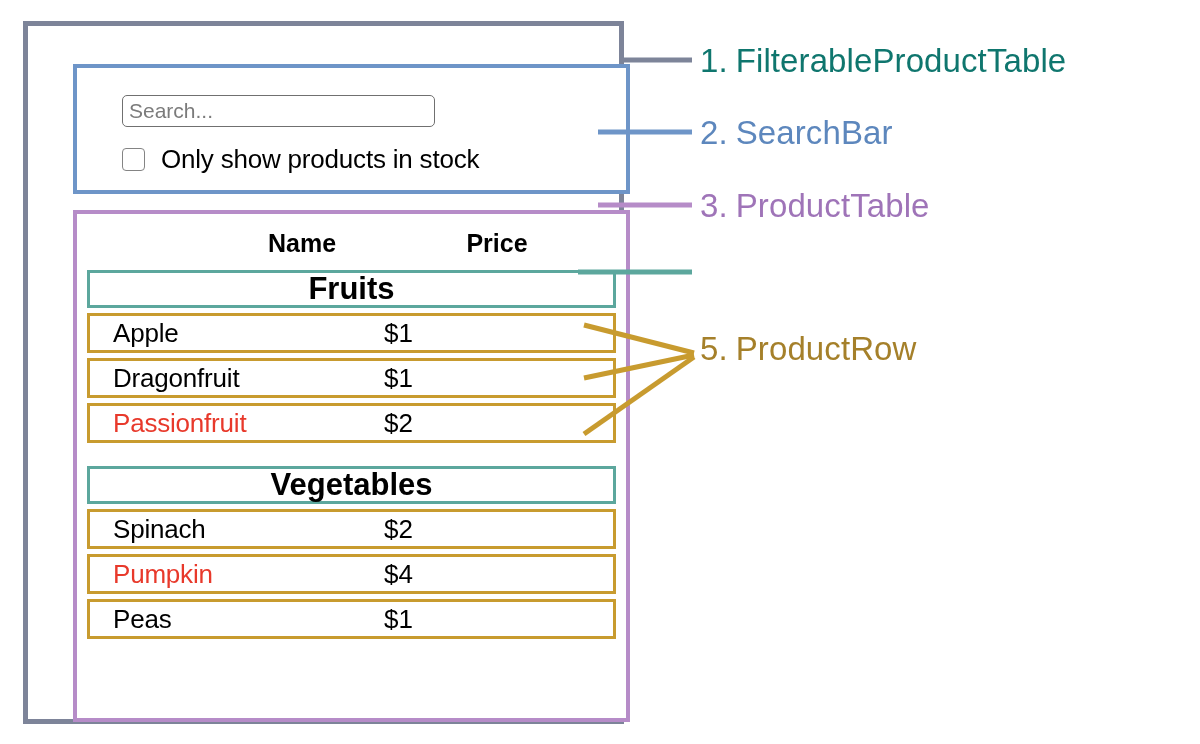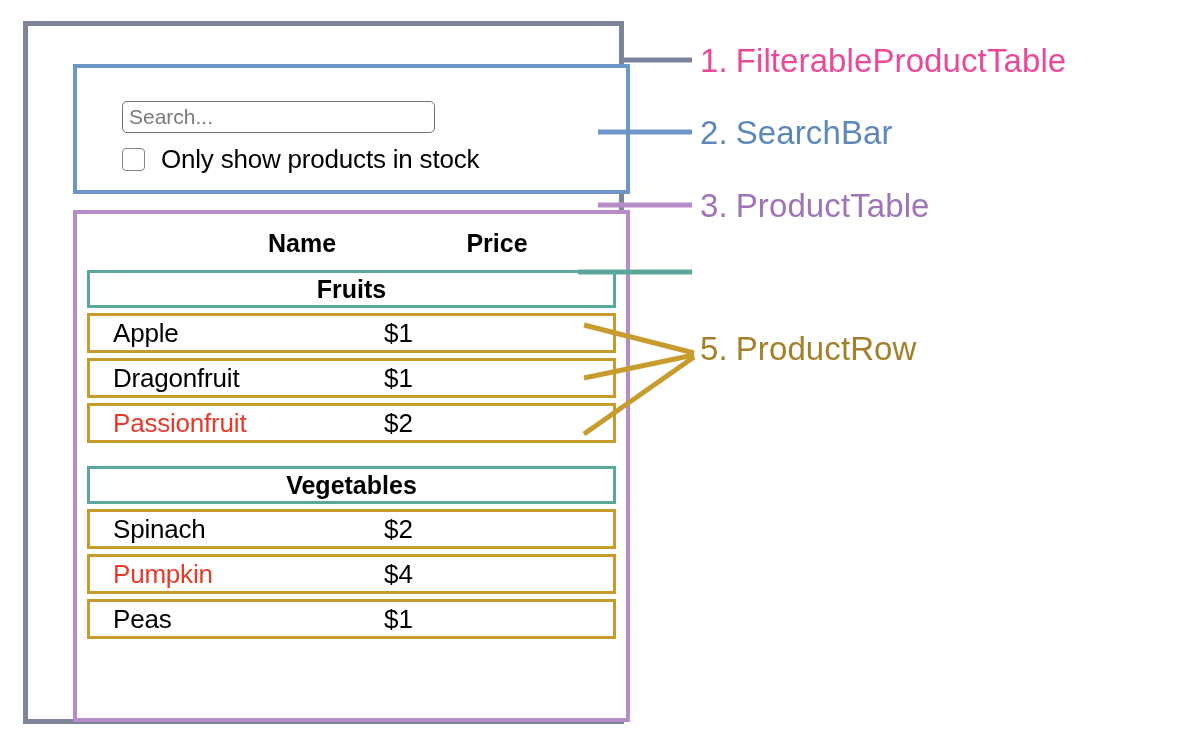--- a/index.html
+++ b/index.html
@@ -43,21 +43,21 @@
     top: 38px;
     width: 557px;
     height: 130px;
     border: 4px solid #6e95c8;
     box-sizing: border-box;
     background: #ffffff;
   }
   .search-input {
     position: absolute;
     left: 45px;
-    top: 33px;
+    top: 27px;
     width: 313px;
     height: 32px;
     box-sizing: border-box;
     border: 1.6px solid #707070;
     border-radius: 5px;
     background: #ffffff;
     font-family: "Liberation Sans", sans-serif;
     font-size: 21px;
     color: #303030;
     padding: 0 6px;
@@ -144,21 +144,21 @@
     border: 3.5px solid #5ca79d;
     box-sizing: border-box;
     background: #ffffff;
     display: flex;
     align-items: center;
     justify-content: center;
     margin-bottom: 5px;
   }
   .category-row-label {
     font-weight: bold;
-    font-size: 25px;
+    font-size: 31px;
     color: #000000;
   }
 
   
   .product-row {
     position: relative;
     height: 40px;
     border: 3.5px solid #c89b2f;
     box-sizing: border-box;
     background: #ffffff;
@@ -203,21 +203,21 @@
   .legend-label {
     position: absolute;
     font-family: "Liberation Sans", sans-serif;
     font-size: 33px;
     white-space: nowrap;
     letter-spacing: 0.1px;
   }
   .legend-num {
     margin-right: 8px;
   }
-  .lg1 { left: 700px; top: 42px;  color: #ec4899; }
+  .lg1 { left: 700px; top: 42px;  color: #0f766e; }
   .lg2 { left: 700px; top: 114px; color: #5d87bd; }
   .lg3 { left: 700px; top: 187px; color: #9f74b8; }
   .lg4 { left: 700px; top: 255px; color: #43857c; }
   .lg5 { left: 700px; top: 330px; color: #a5802a; }
 </style>
 </head>
 <body>
 
 <div id="stage">
 

